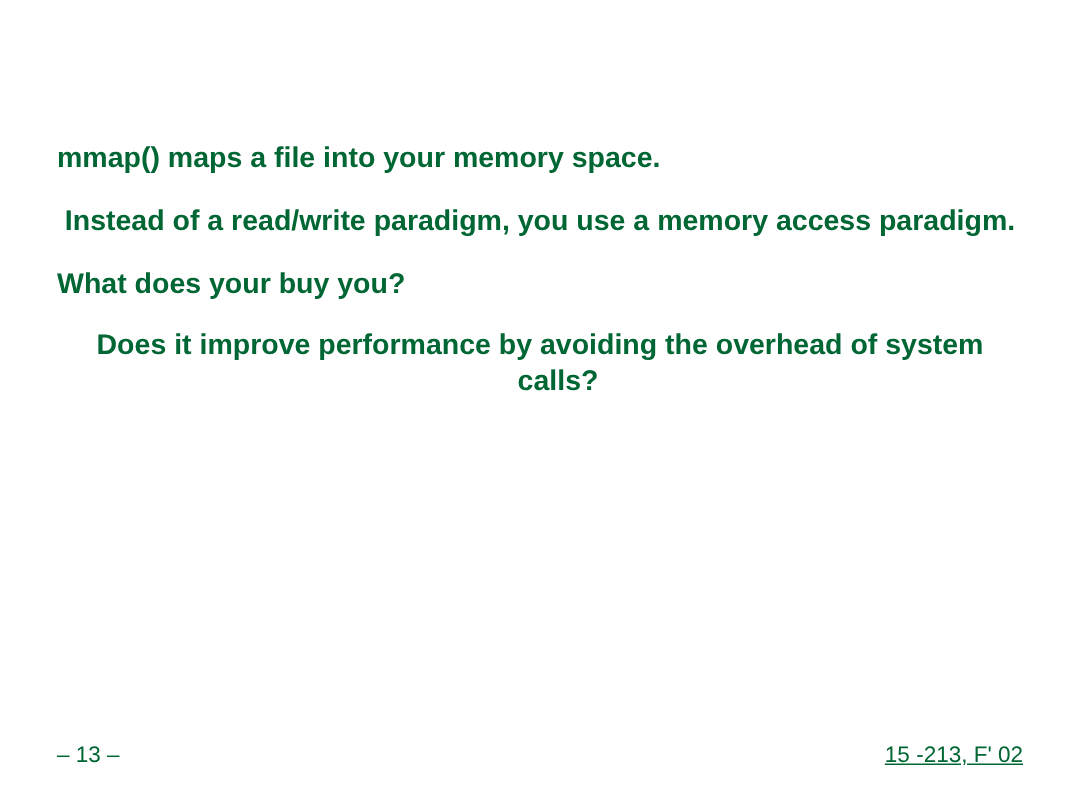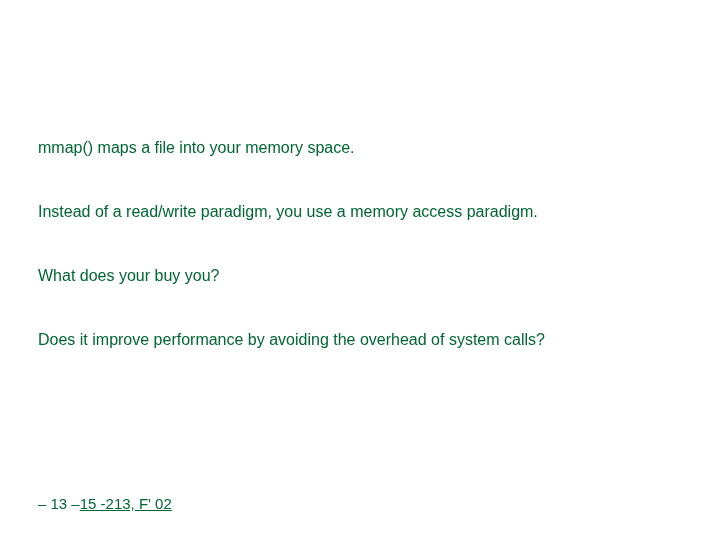--- a/index.html
+++ b/index.html
@@ -10,37 +10,37 @@
     position: relative;
   }
   .content {
     position: absolute;
     top: 94px;
     left: 38px;
     right: 38px;
   }
   .para {
     color: #006633;
-    font-weight: normal;
-    font-size: 16px;
+    font-weight: bold;
+    font-size: 19px;
     line-height: 1.25;
     margin-bottom: 18px;
-    margin-top: 44px;
   }
   .indent-cont {
     padding-left: 24px;
     text-indent: -24px;
+    text-align: center;
   }
   .footer {
     position: absolute;
     bottom: 28px;
     left: 38px;
     right: 38px;
     display: flex;
-    justify-content: flex-start;
+    justify-content: space-between;
     align-items: baseline;
   }
   .footer-left {
     color: #006633;
     font-size: 15px;
   }
   .footer-right {
     color: #006633;
     font-size: 15px;
     text-decoration: underline;

